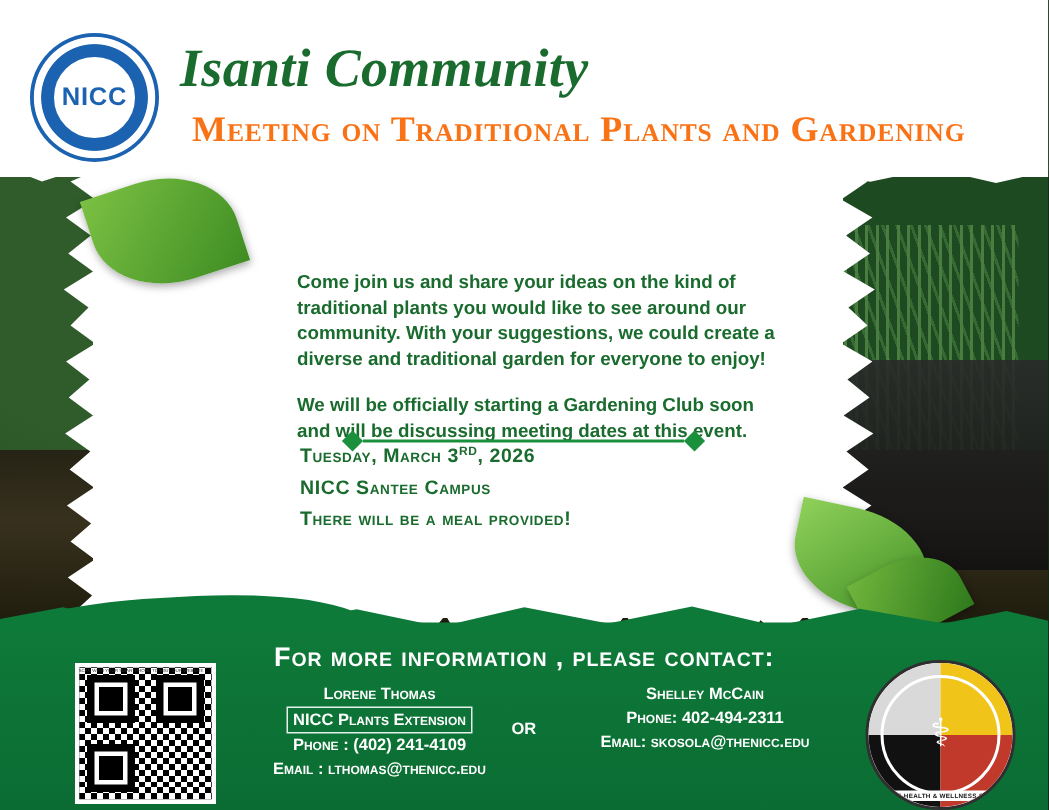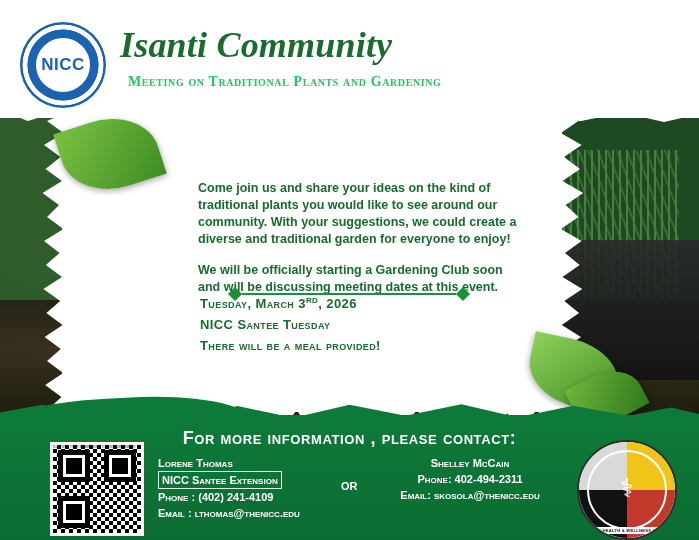--- a/index.html
+++ b/index.html
@@ -112,21 +112,21 @@
 
   .title{
     position:absolute;left:120px;top:24px;width:520px;
     font-family:"Liberation Serif", serif;
     font-weight:bold;font-style:italic;font-size:36px;color:#1a6b2e;
     letter-spacing:.2px;
   }
   .subtitle{
     position:absolute;left:128px;top:74px;width:530px;
     font-family:"Liberation Serif", serif;
-    font-weight:bold;font-size:14px;color:#22c55e;
+    font-weight:bold;font-size:24px;color:#f97316;
     font-variant:small-caps;letter-spacing:.6px;
   }
 
   
   .body-copy{
     position:absolute;left:198px;top:180px;width:330px;
     color:#1a6b2e;font-size:12.5px;line-height:17px;font-weight:bold;
     font-family:"Liberation Sans", sans-serif;
   }
   .body-copy p{margin:0 0 14px 0;}
@@ -144,21 +144,21 @@
     font-variant:small-caps;letter-spacing:.4px;
   }
   .details sup{font-size:8px;vertical-align:super;}
 
   
   .footer-title{
     position:absolute;left:0;right:0;top:428px;text-align:center;
     color:#ffffff;font-size:18px;font-weight:bold;font-variant:small-caps;letter-spacing:.6px;
   }
   .contact-left{
-    position:absolute;left:158px;top:455px;width:190px;
+    position:absolute;left:158px;top:455px;width:190px;text-align:center;
     color:#ffffff;font-size:11px;line-height:16px;font-weight:bold;font-variant:small-caps;
   }
   .contact-right{
     position:absolute;left:370px;top:455px;width:200px;text-align:center;
     color:#ffffff;font-size:11px;line-height:16px;font-weight:bold;font-variant:small-caps;
   }
   .or-text{
     position:absolute;left:341px;top:480px;color:#fff;font-size:11px;font-weight:bold;
   }
   .ext-box{border:1px solid rgba(255,255,255,.9);display:inline-block;padding:0 3px;}
@@ -243,32 +243,32 @@
   <div class="divider">
     <span class="dia"></span>
     <span class="line"></span>
     <span class="dia"></span>
   </div>
 
   <div class="details">
     <div>
       <span>Tuesday, March 3</span><sup>RD</sup><span>, 2026</span>
     </div>
-    <div>NICC Santee Tuesday</div>
+    <div>NICC Santee Campus</div>
     <div>There will be a meal provided!</div>
   </div>
 
   <div class="band-swoosh"></div>
   <div class="bottom-band"></div>
 
   <div class="footer-title">For more information , please contact:</div>
 
   <div class="contact-left">
     <div>Lorene Thomas</div>
-    <div><span class="ext-box">NICC Santee Extension</span></div>
+    <div><span class="ext-box">NICC Plants Extension</span></div>
     <div>Phone : (402) 241-4109</div>
     <div>Email : lthomas@thenicc.edu</div>
   </div>
 
   <div class="or-text">OR</div>
 
   <div class="contact-right">
     <div>Shelley McCain</div>
     <div>Phone: 402-494-2311</div>
     <div>Email: skosola@thenicc.edu</div>

